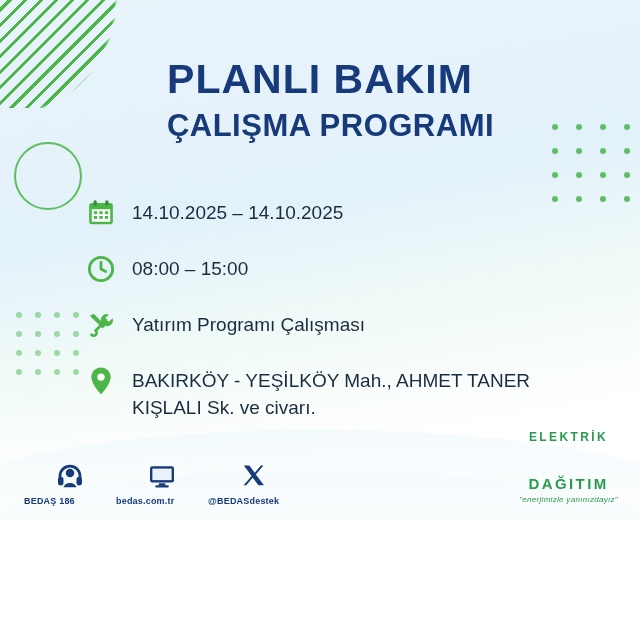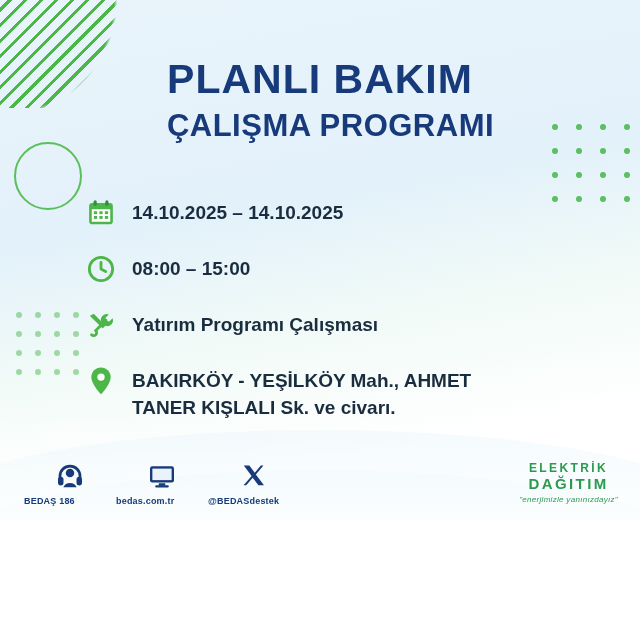--- a/index.html
+++ b/index.html
@@ -129,21 +129,20 @@
   .info {
     position: absolute;
     top: 196px;
     left: 84px;
     width: 500px;
   }
   .row {
     display: flex;
     align-items: flex-start;
     margin-bottom: 22px;
-    font-weight: bold;
   }
   .row .ico {
     width: 34px;
     min-width: 34px;
     height: 34px;
     display: flex;
     align-items: center;
     justify-content: center;
     margin-right: 14px;
   }
@@ -206,20 +205,21 @@
     color: #2a9b4e;
     letter-spacing: 2.4px;
     line-height: 1.18;
   }
   .brand .b3 {
     font-size: 15px;
     font-weight: bold;
     color: #2a9b4e;
     letter-spacing: 2.4px;
     line-height: 1.18;
+    margin-top: 31px;
   }
   .brand .slogan {
     font-size: 8px;
     color: #2a9b4e;
     font-style: italic;
     margin-top: 2px;
     letter-spacing: .3px;
   }
 </style>
 </head>

